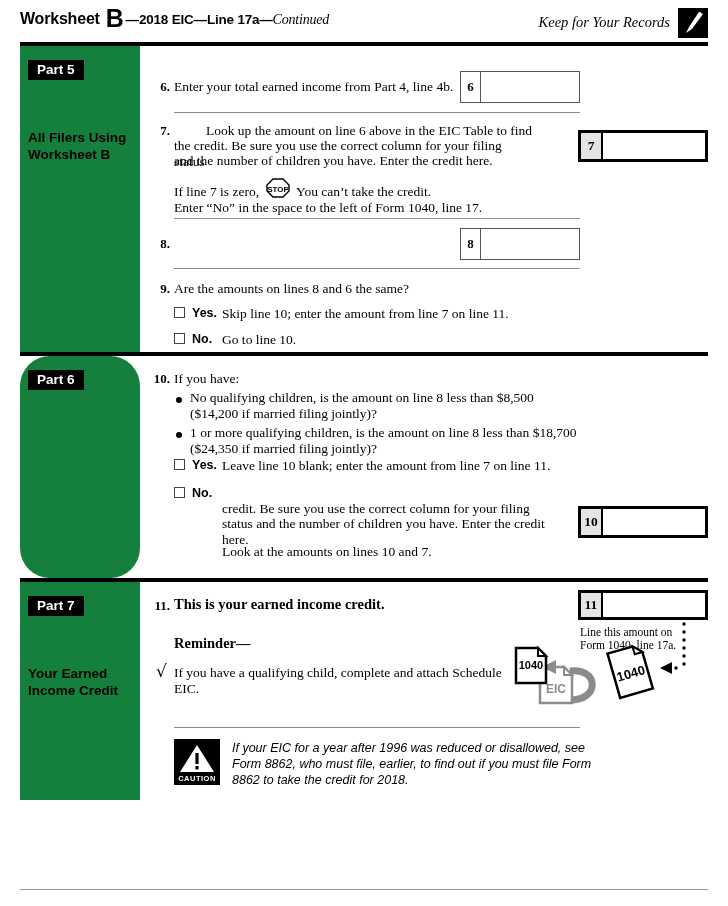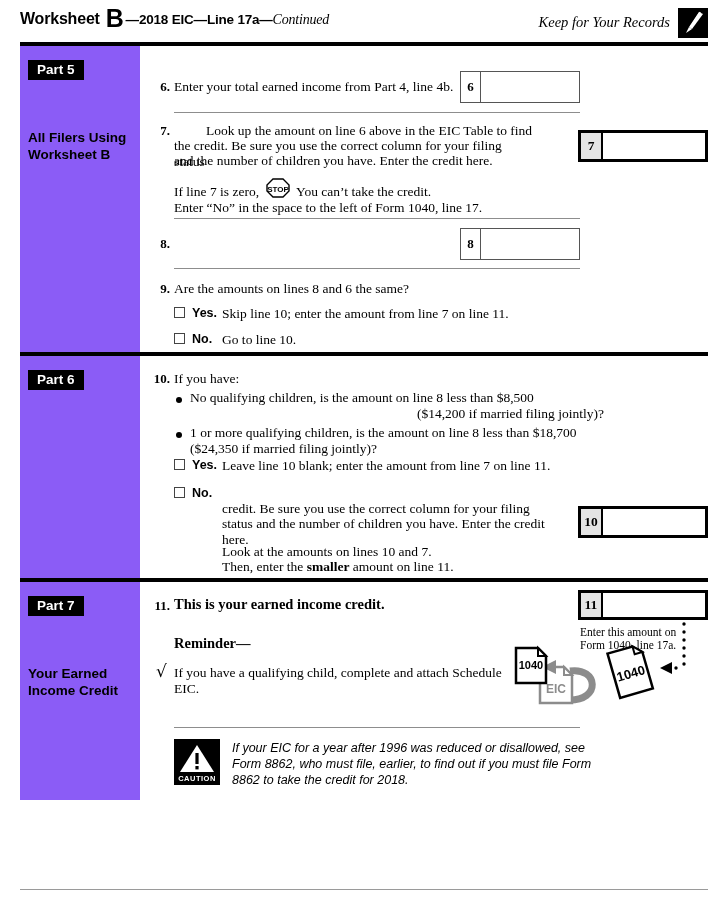--- a/index.html
+++ b/index.html
@@ -86,21 +86,21 @@
     width: 688px;
     height: 1px;
     background: #9a9a9a;
   }
 
   
   .sidebar {
     position: absolute;
     left: 20px;
     width: 120px;
-    background: #8b5cf6;
+    background: #15803d;
   }
   .part-badge {
     position: absolute;
     left: 8px;
     background: #000;
     color: #fff;
     font-family: "Liberation Sans", "DejaVu Sans", sans-serif;
     font-weight: bold;
     font-size: 13.5px;
     padding: 2px 9px 3px 9px;
@@ -313,69 +313,68 @@
   <div class="cbox" style="left:174px; top:307px;"></div>
   <div class="cb-label" style="left:192px; top:306px;">Yes.</div>
   <div class="btext" style="left:222px; top:306px; width:330px;">Skip line 10; enter the amount from line 7 on line 11.</div>
 
   <div class="cbox" style="left:174px; top:333px;"></div>
   <div class="cb-label" style="left:192px; top:332px;">No.</div>
   <div class="btext" style="left:222px; top:332px; width:240px;">Go to line 10.</div>
 
   <div class="rule-thick" style="top:352px;"></div>
 
-  <div class="sidebar" style="top:356px; height:222px;">
+  <div class="sidebar" style="top:356px; height:222px;border-radius:30px;">
     <div class="part-badge" style="top:14px;">Part 6</div>
   </div>
 
   <div class="lineno" style="left:144px; top:371px; width:26px;">10.</div>
   <div class="btext" style="left:174px; top:371px;">If you have:</div>
 
   <div class="bullet" style="left:176px; top:397px;"></div>
   <div class="btext" style="left:190px; top:390px; width:400px;">No qualifying children, is the amount on line 8 less than $8,500</div>
-  <div class="btext" style="left:204px; top:406px; width:400px;text-align:right;">($14,200 if married filing jointly)?</div>
+  <div class="btext" style="left:190px; top:406px; width:400px;">($14,200 if married filing jointly)?</div>
 
   <div class="bullet" style="left:176px; top:432px;"></div>
   <div class="btext" style="left:190px; top:425px; width:420px;">1 or more qualifying children, is the amount on line 8 less than $18,700</div>
   <div class="btext" style="left:190px; top:441px; width:420px;">($24,350 if married filing jointly)?</div>
 
   <div class="cbox" style="left:174px; top:459px;"></div>
   <div class="cb-label" style="left:192px; top:458px;">Yes.</div>
   <div class="btext" style="left:222px; top:458px; width:340px;">Leave line 10 blank; enter the amount from line 7 on line 11.</div>
 
   <div class="cbox" style="left:174px; top:487px;"></div>
   <div class="cb-label" style="left:192px; top:486px;">No.</div>
   <div class="btext" style="left:222px; top:501px; width:340px;">credit. Be sure you use the correct column for your filing</div>
   <div class="btext" style="left:222px; top:516px; width:340px;">status and the number of children you have. Enter the credit here.</div>
 
   <div class="box-thick" style="left:578px; top:506px; width:130px; height:32px;">
     <div class="num">10</div>
     <div class="fill"></div>
   </div>
 
   <div class="btext" style="left:222px; top:544px; width:340px;">Look at the amounts on lines 10 and 7.</div>
-  <div class="btext" style="left:222px; top:559px; width:360px;"><span>Then, enter the </span><span style="font-weight:bold;">smaller</span><span> amount on line 11.</span></div>
 
   <div class="rule-thick" style="top:578px;"></div>
 
   <div class="sidebar" style="top:582px; height:218px;">
     <div class="part-badge" style="top:14px;">Part 7</div>
     <div class="part-caption" style="top:49px;">Your Earned
 Income Credit</div>
   </div>
 
   <div class="lineno" style="left:144px; top:598px; width:26px;">11.</div>
   <div class="btext bold" style="left:174px; top:597px; font-size:14.5px;">This is your earned income credit.</div>
 
   <div class="box-thick" style="left:578px; top:590px; width:130px; height:30px;">
     <div class="num">11</div>
     <div class="fill"></div>
   </div>
   <div class="small-note" style="left:580px; top:626px; width:128px;">
-    <span>Enter this amount on</span><br>
+    <span>Line this amount on</span><br>
     <span>Form 1040, line 17a.</span>
   </div>
 
   <div class="btext bold" style="left:174px; top:636px; font-size:14.5px;">Reminder—</div>
   <div class="checkmark" style="left:156px; top:661px;">√</div>
   <div class="btext" style="left:174px; top:665px; width:350px;">If you have a qualifying child, complete and attach Schedule EIC.</div>
 
   <div class="graphic" style="left:512px; top:645px; width:106px; height:65px;">
     <svg width="106" height="65" viewBox="0 0 106 65">
 

